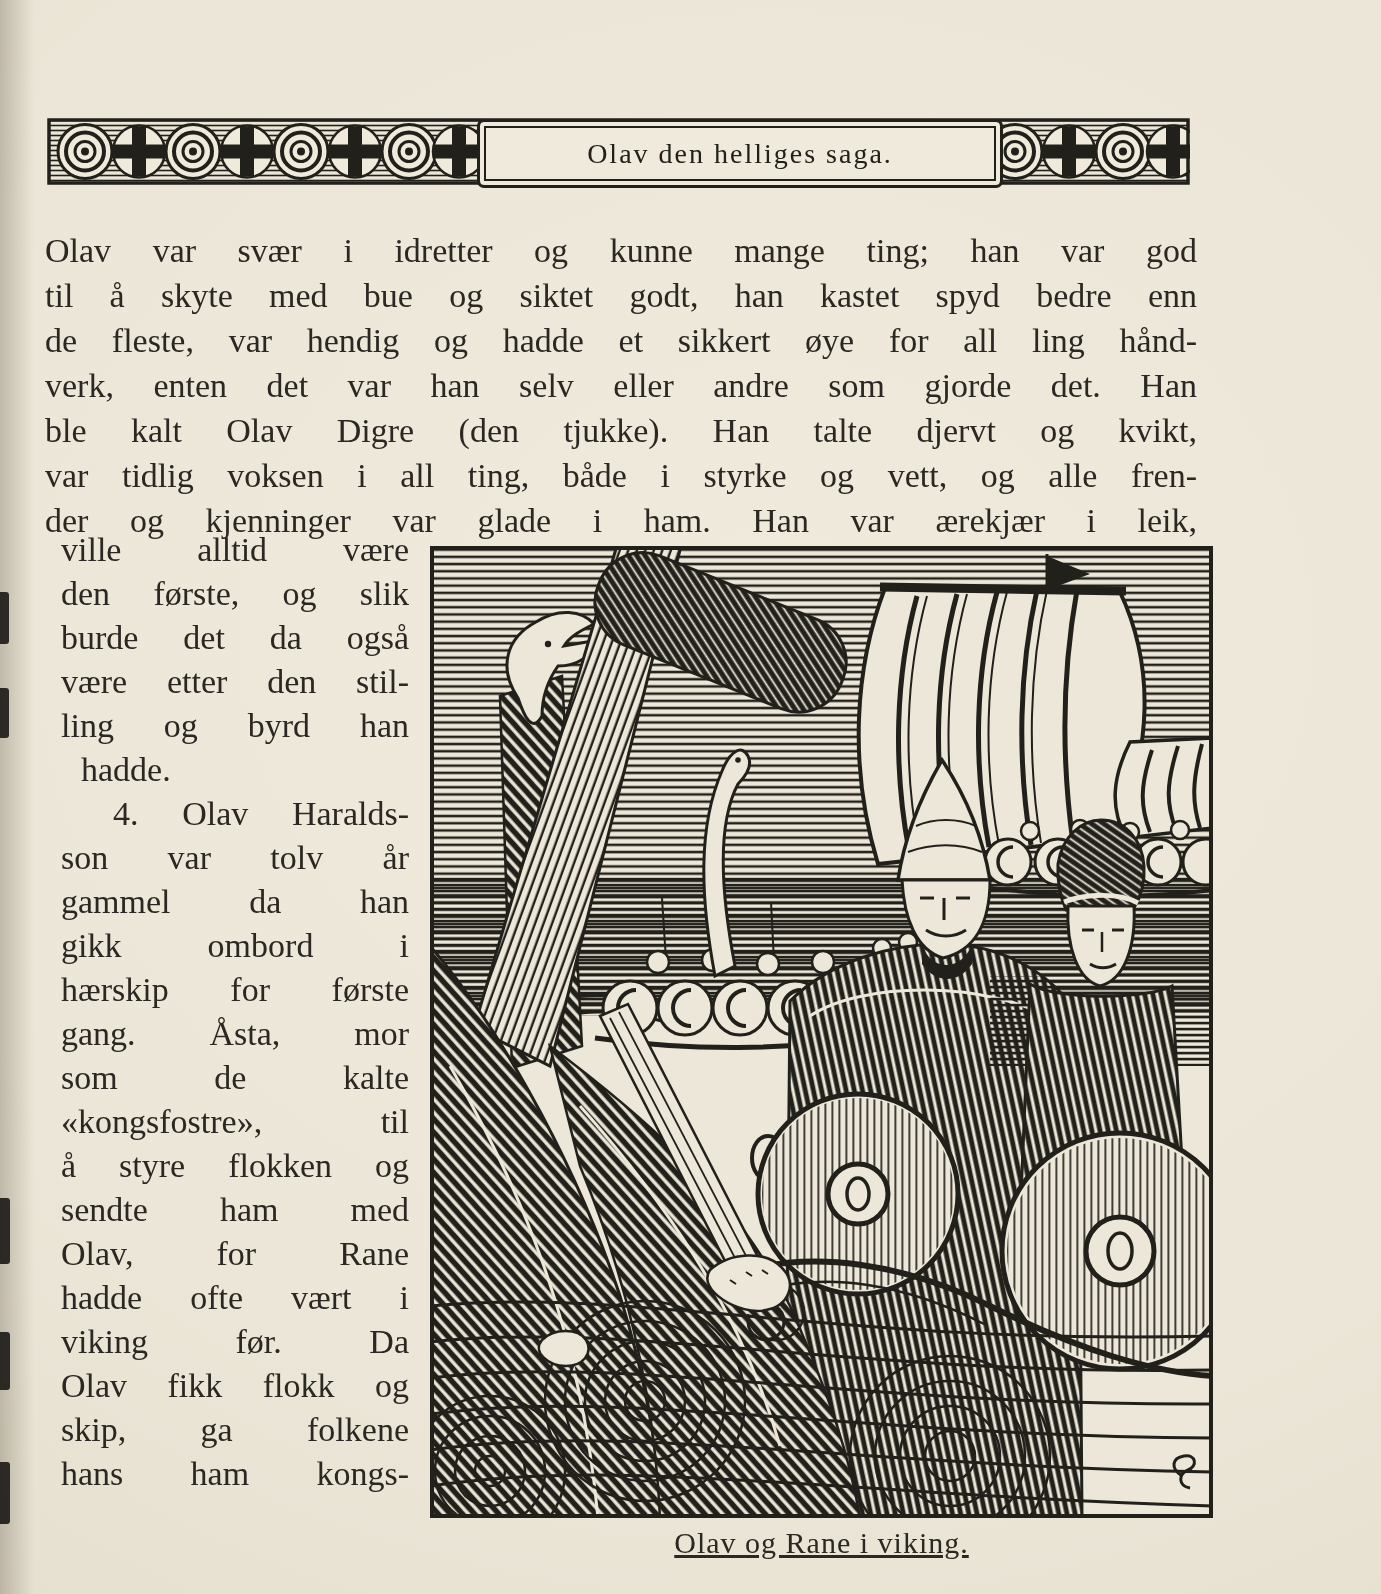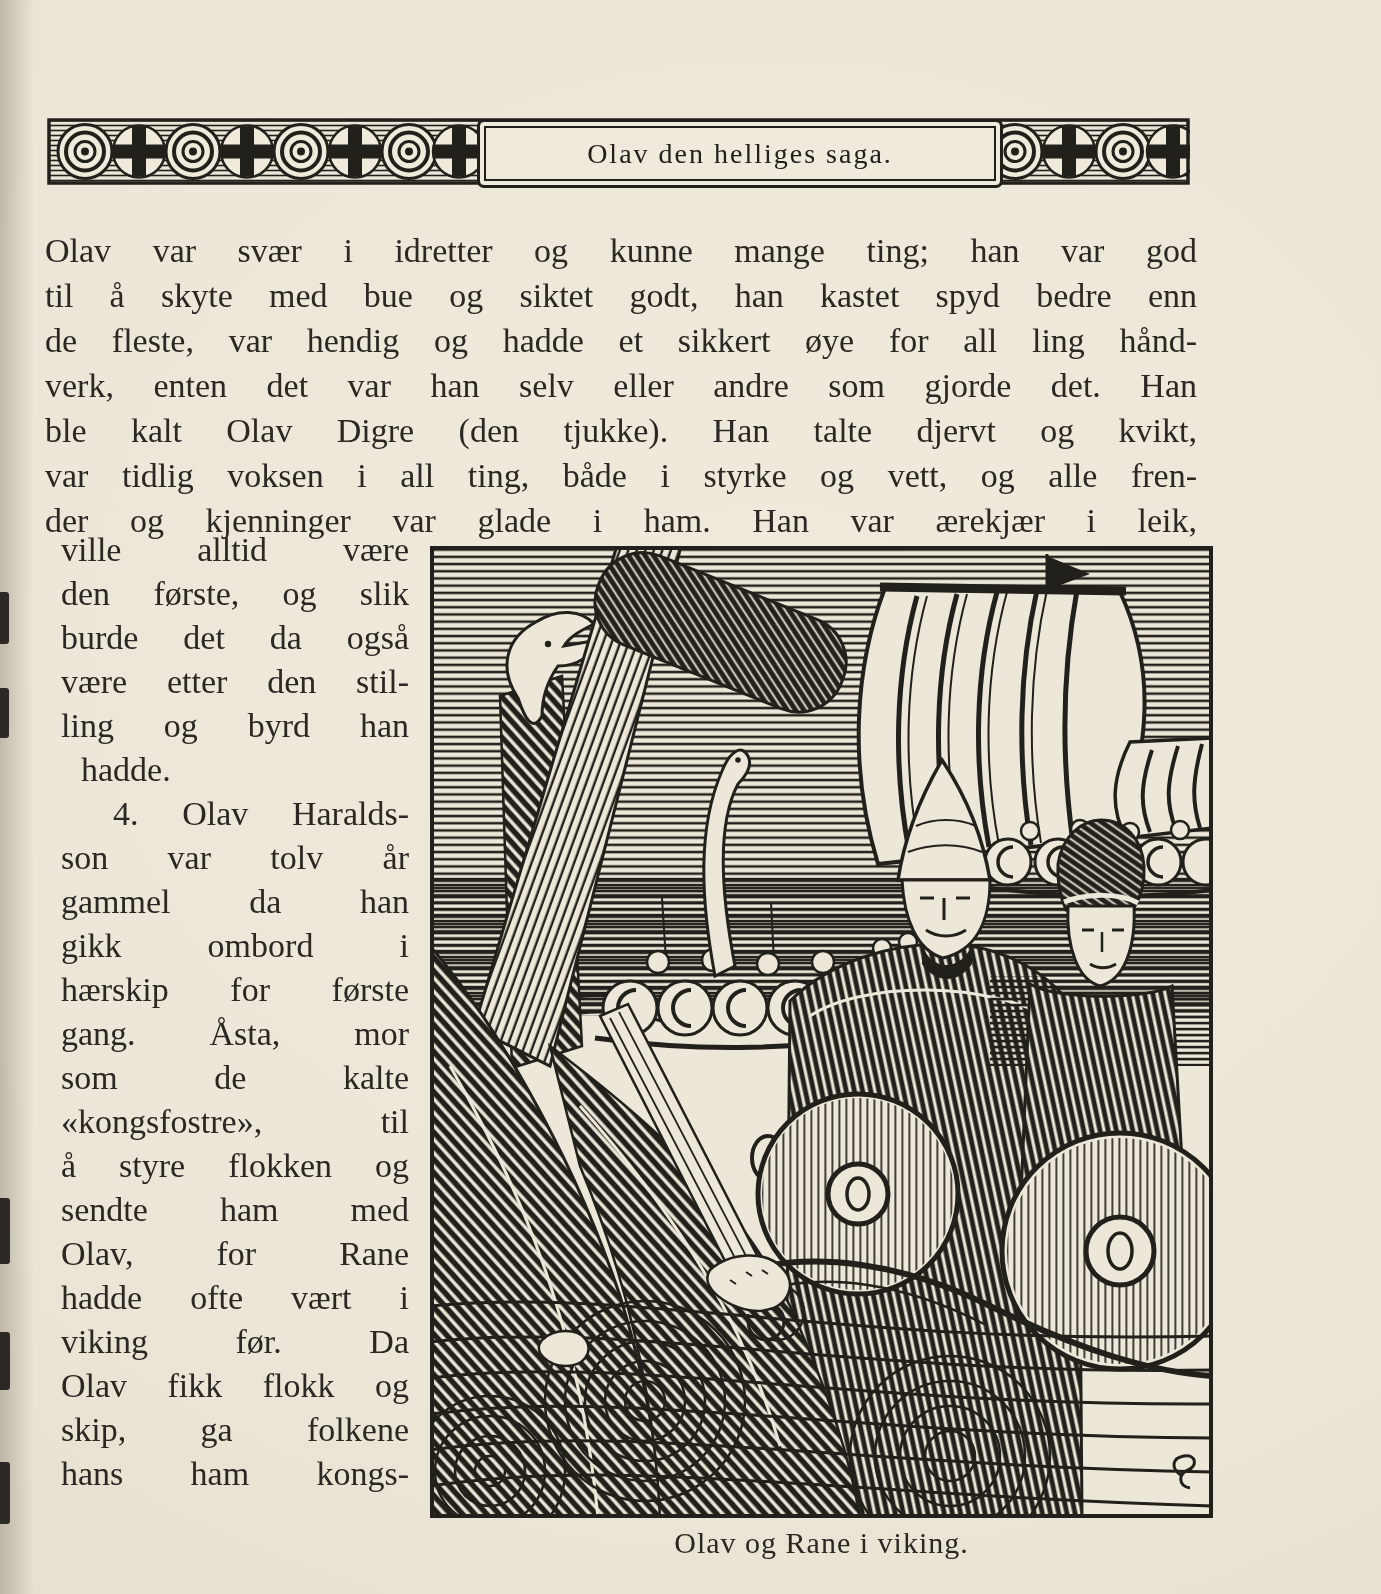--- a/index.html
+++ b/index.html
@@ -42,21 +42,21 @@
   .leftcol{position:absolute;left:61px;top:528px;width:348px;font-size:34px;line-height:44px;}
   .tline{text-align:justify;text-align-last:justify;white-space:normal;}
   .tline.no-just{text-align-last:left;margin-left:20px;}
   .tline.indent{text-indent:52px;}
 
   
   .woodcut{position:absolute;left:430px;top:546px;width:783px;height:972px;margin:0;}
   .woodcut svg{display:block;}
   .caption{
     position:absolute;left:430px;top:1526px;width:783px;
-    text-align:center;font-size:30px;letter-spacing:1px;color:#2b2722;
+    text-align:center;font-size:30px;letter-spacing:1px;color:#2b2722;text-decoration:underline;
   }
 </style>
 </head>
 <body>
 
 <div class="page">
   <div class="edge-shade"></div>
   <div class="mark m1"></div>
   <div class="mark m2"></div>
   <div class="mark m3"></div>

